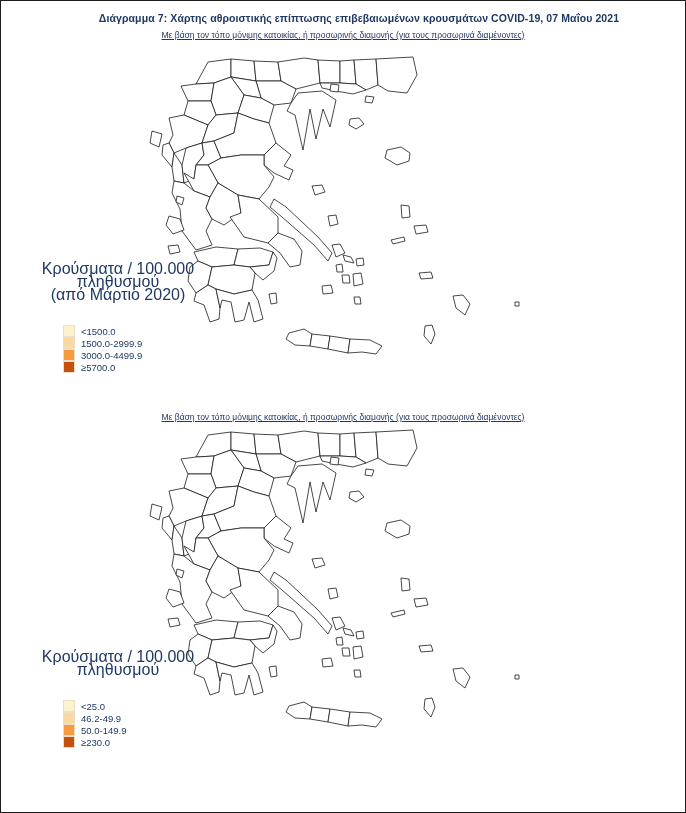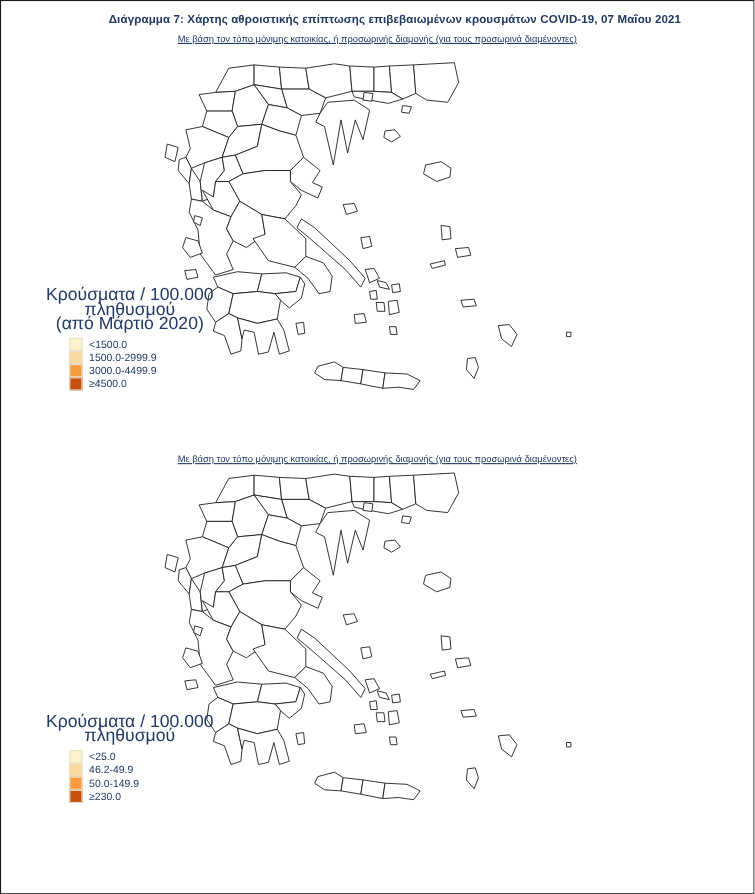--- a/index.html
+++ b/index.html
@@ -8,21 +8,21 @@
   .chart-title{position:absolute;left:0;width:100%;text-align:center;font-size:10.5px;font-weight:bold;color:#1f3864;letter-spacing:0.1px;}
   .chart-subtitle{position:absolute;left:0;width:100%;text-align:center;font-size:8.5px;color:#1f3864;text-decoration:underline;}
   .map-svg{position:absolute;left:125px;width:400px;height:330px;overflow:visible;}
   #map1{top:52px;}
   #map2{top:425px;}
   .map-svg polygon{stroke:#1a1a1a;stroke-width:0.8;stroke-linejoin:round;fill:#fff;}
   .legend{position:absolute;left:28px;width:178px;color:#1f3864;z-index:5;}
   #legend1{top:261px;}
   #legend2{top:649px;}
   .legend-title{text-align:center;font-size:16px;line-height:13px;color:#1f3864;}
-  .legend-items{margin:6px 0 0 34px;text-align:center;}
+  .legend-items{margin:24px 0 0 34px;text-align:center;}
   .legend-row{display:flex;align-items:center;height:12px;}
   .swatch{width:10px;height:10px;margin-right:6px;flex:0 0 auto;border:0.5px solid #e8e0c8;}
   .legend-label{font-size:9.5px;white-space:nowrap;}
 </style>
 </head>
 <body>
 
 <div class="page">
 
   <div class="chart-title" style="top:11px;padding-left:16px;">Διάγραμμα 7: Χάρτης αθροιστικής επίπτωσης επιβεβαιωμένων κρουσμάτων COVID-19, 07 Μαΐου 2021</div>
@@ -112,21 +112,21 @@
       <div class="legend-row">
           <span class="swatch" style="background: rgb(250, 216, 162);"></span>
           <span class="legend-label">1500.0-2999.9</span>
         </div>
       <div class="legend-row">
           <span class="swatch" style="background: rgb(248, 155, 60);"></span>
           <span class="legend-label">3000.0-4499.9</span>
         </div>
       <div class="legend-row">
           <span class="swatch" style="background: rgb(199, 80, 15);"></span>
-          <span class="legend-label">≥4500.0</span>
+          <span class="legend-label">≥5700.0</span>
         </div>
     </div>
   </div>
 
   <div class="chart-subtitle" style="top:411px;">Με βάση τον τόπο μόνιμης κατοικίας, ή προσωρινής διαμονής (για τους προσωρινά διαμένοντες)</div>
 
   <svg id="map2" class="map-svg" viewBox="0 0 400 330" xmlns="http://www.w3.org/2000/svg">
       <g id="geo2">
       <polygon points="82,9 105,6 105,24 88,30 70,31" fill="#C7500F"></polygon>
       <polygon points="55,33 70,31 88,30 85,48 62,48" fill="#C7500F"></polygon>

